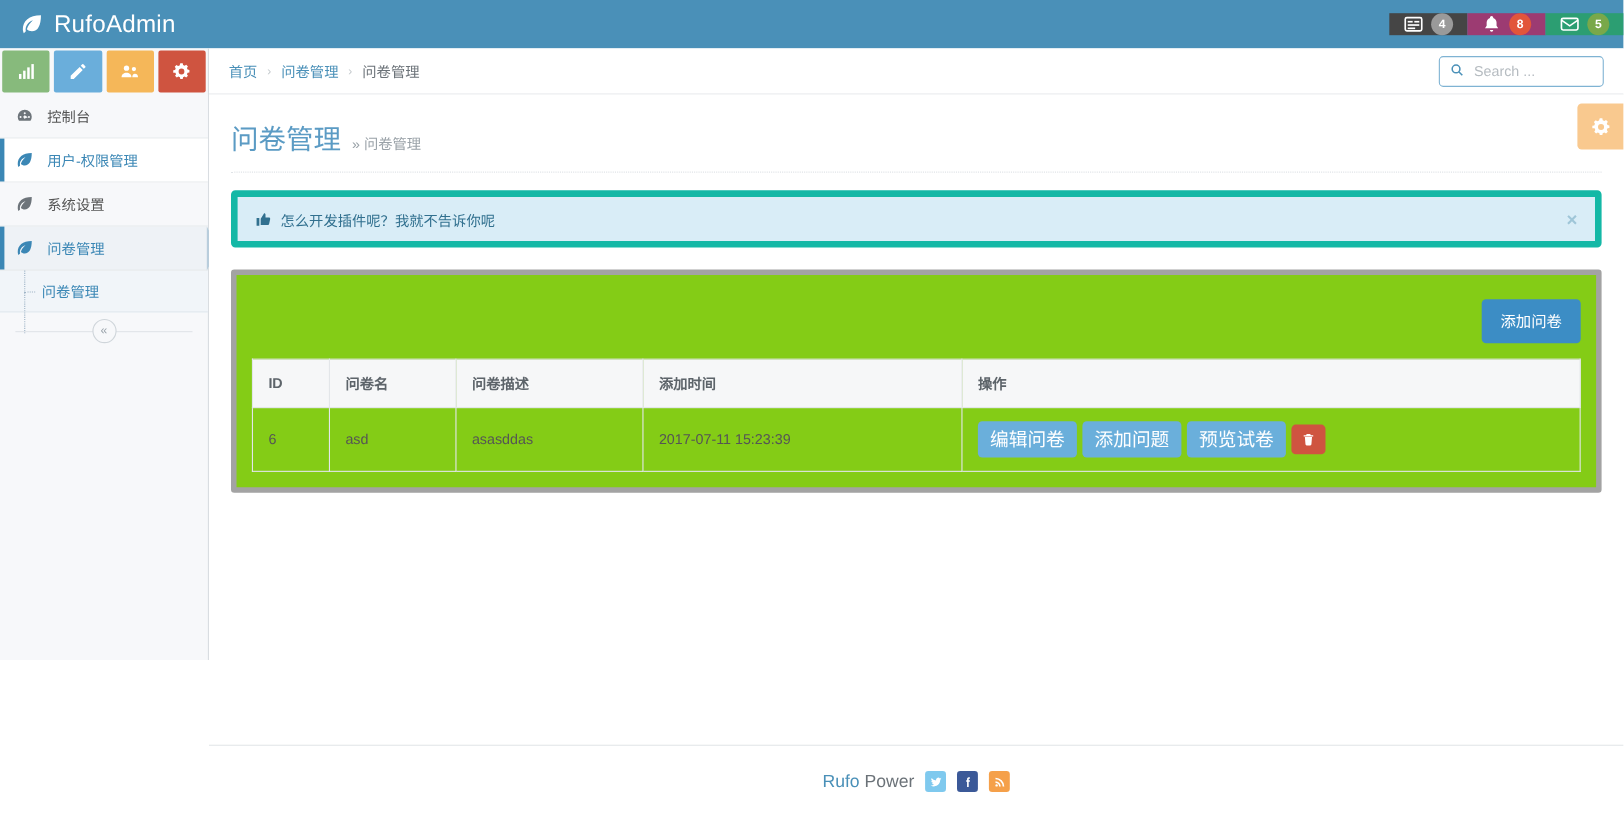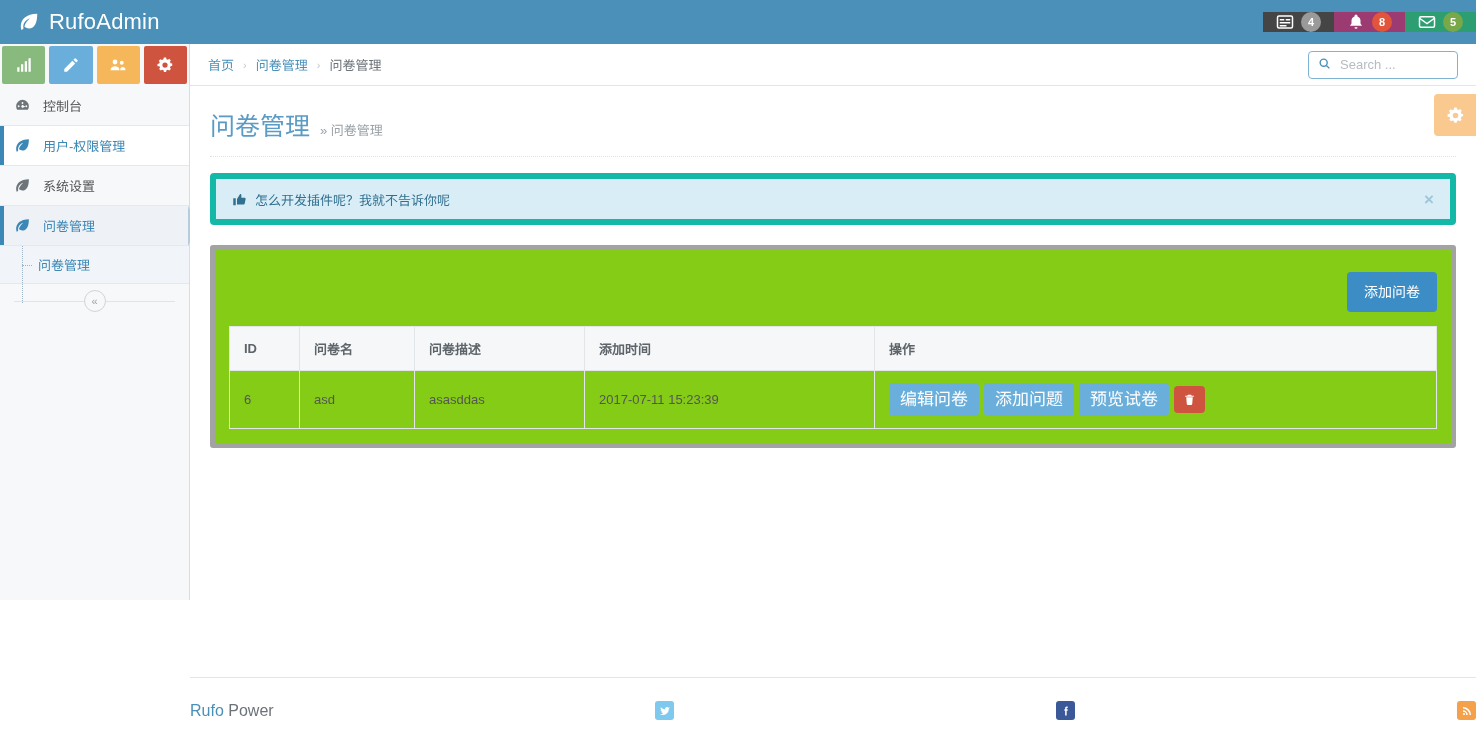--- a/index.html
+++ b/index.html
@@ -208,21 +208,21 @@
     position: absolute; top: 94px; right: 0; width: 42px; height: 42px;
     background: #f9c98f; border-radius: 4px 0 0 4px; cursor: pointer;
     display: flex; align-items: center; justify-content: center;
   }
   .gear-tab svg { width: 19px; height: 19px; }
 
   
   .footer {
     position: absolute; bottom: 0; left: 190px; width: 1286px; height: 66px;
     border-top: 1px solid #e3e6e9; background: #fff;
-    display: flex; align-items: center; justify-content: space-between; gap: 10px;
+    display: flex; align-items: center; justify-content: center; gap: 10px;
   }
   .f-brand { font-size: 16px; }
   .f-brand .b1 { color: #4a90b8; }
   .f-brand .b2 { color: #6b7278; }
   .soc {
     width: 19px; height: 19px; border-radius: 3px;
     display: inline-flex; align-items: center; justify-content: center;
     cursor: pointer;
   }
   .soc svg { width: 12px; height: 12px; }

